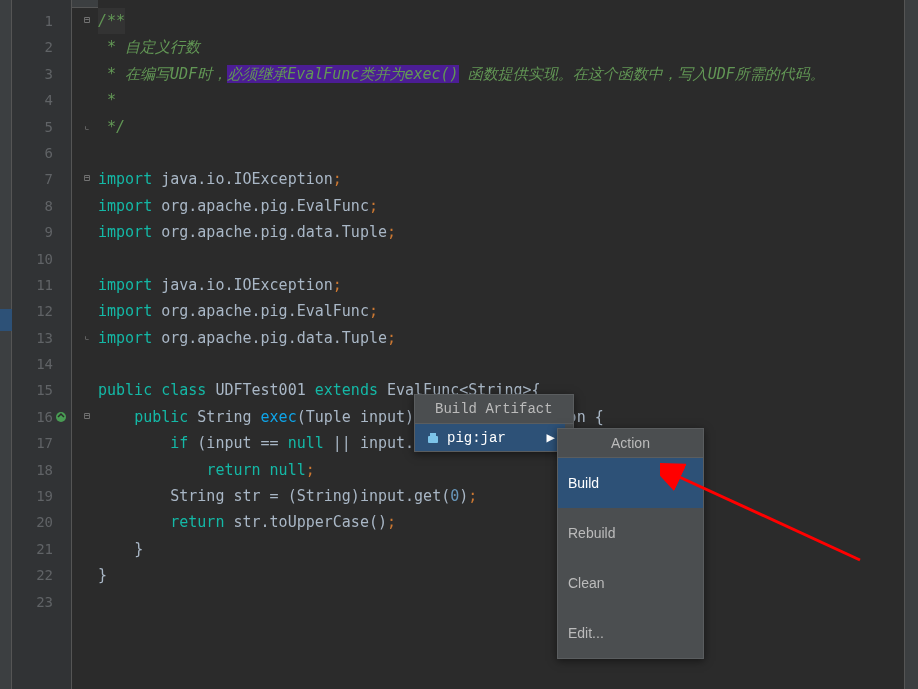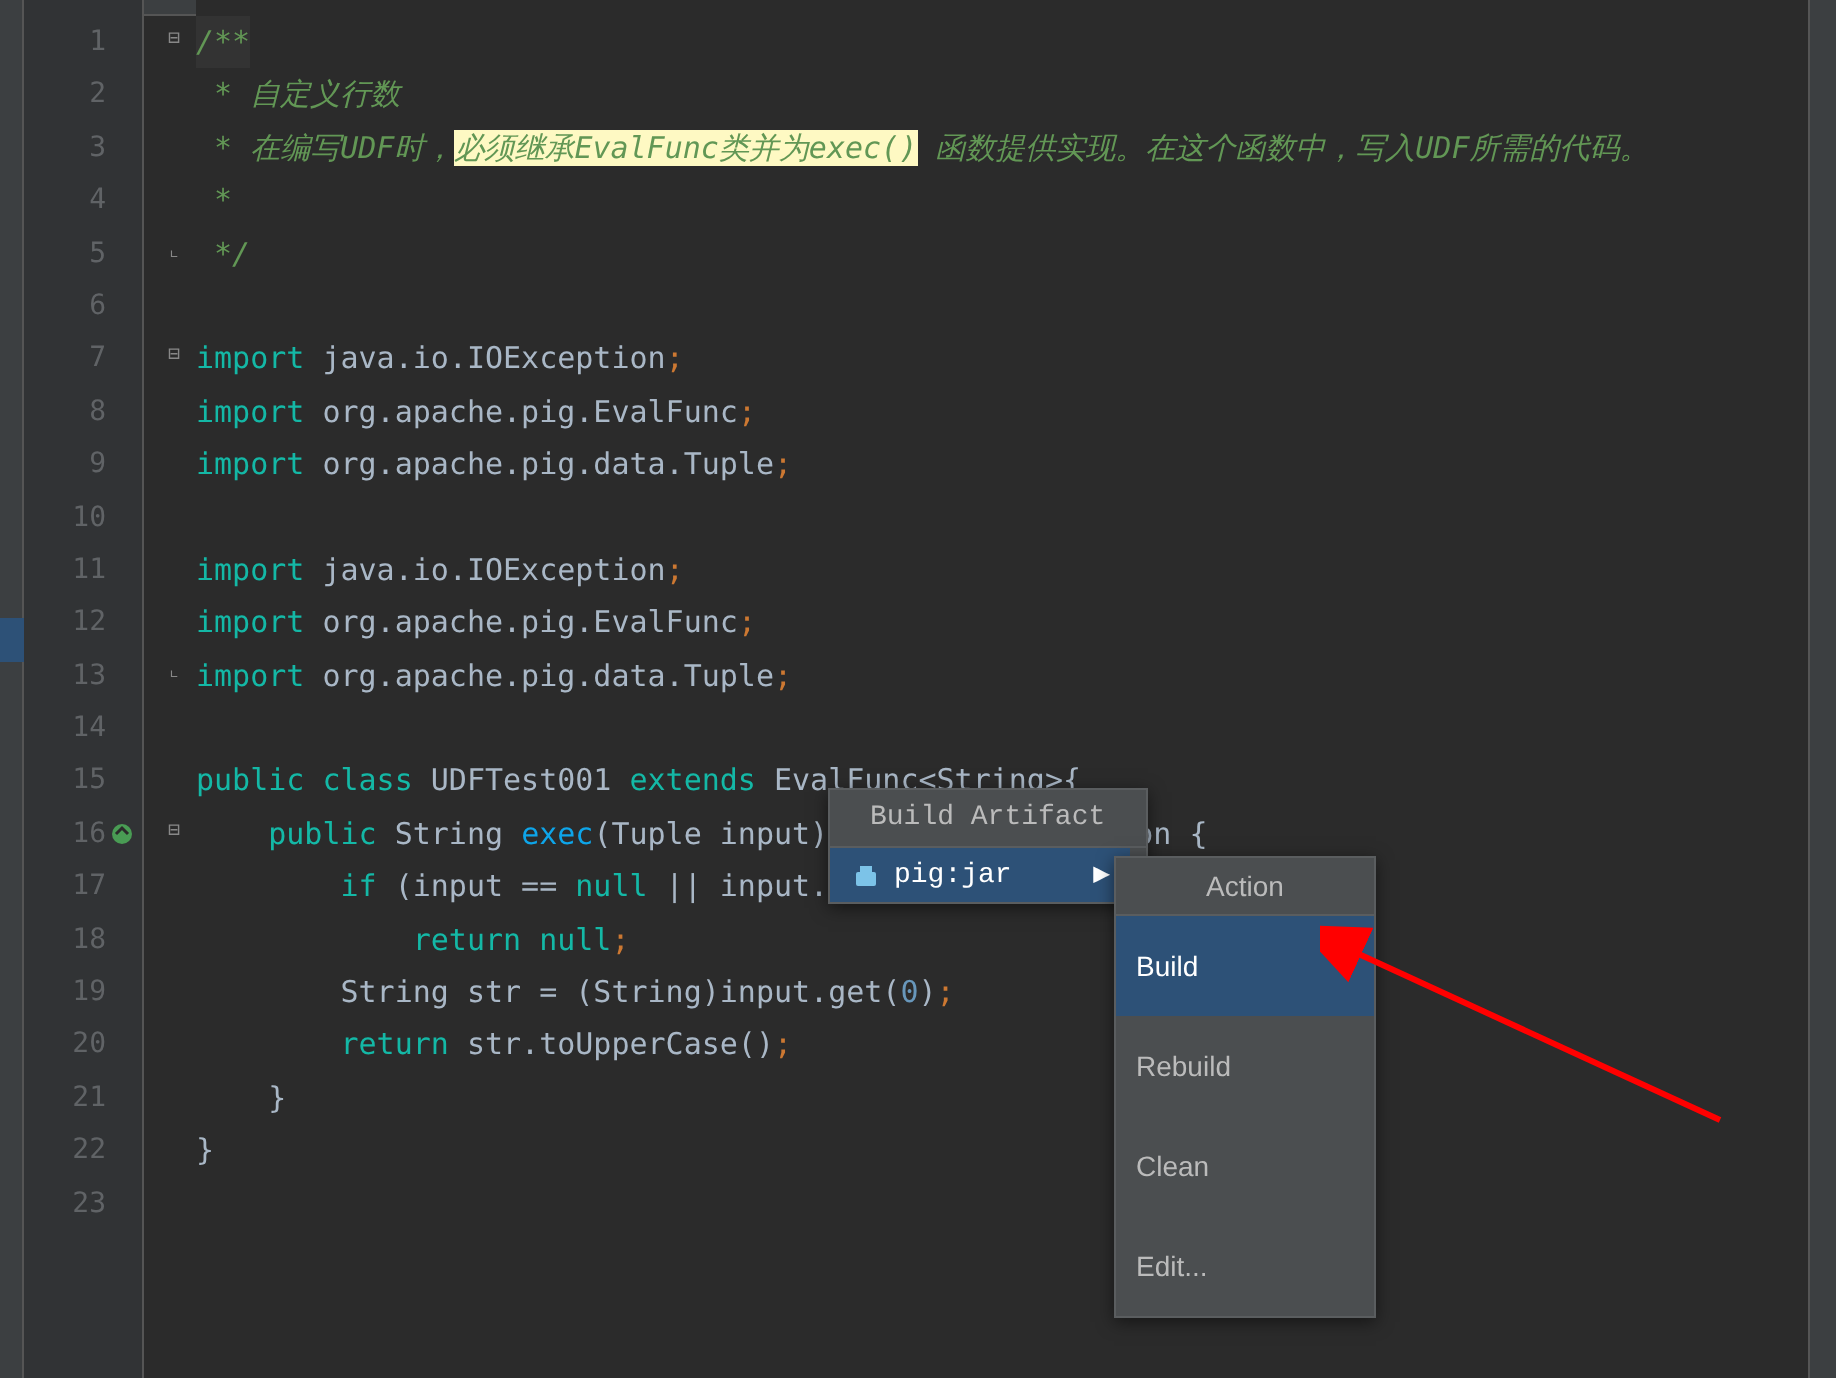--- a/index.html
+++ b/index.html
@@ -66,21 +66,21 @@
   .c-comment { color: #629755; font-style: italic; }
   .c-comment-block {
     background: #333333;
     display: inline-block;
   }
   .c-kw { color: #14b8a6; text-align: center; }
   .c-method { color: #0ea5e9; }
   .c-punc { color: #cc7832; }
   .c-normal { color: #a9b7c6; }
   .c-num { color: #6897bb; }
-  .c-hl { background: #fef9c3; margin-top: 40px; }
+  .c-hl { background: #4c1d95; margin-top: 40px; }
   
   .right-strip {
     position: absolute;
     right: 0; top: 0;
     width: 14px; height: 689px;
     background: #3c3f41;
     border-left: 1px solid #555;
   }
   
   .popup-artifact {
@@ -113,21 +113,21 @@
   }
   .jar-icon {
     width: 16px; height: 16px;
     display: inline-flex;
     align-items: center; justify-content: center;
   }
   
   .popup-action {
     position: absolute;
     left: 557px; top: 428px;
-    width: 131px;
+    width: 147px;
     background: #4b4e50;
     border: 1px solid #5a5d5f;
     box-shadow: 0 2px 8px rgba(0,0,0,0.5);
     color: #bbb;
     font-family: "Segoe UI", Arial, sans-serif;
     font-size: 14px;
   }
   .popup-action-header {
     padding: 6px 0;
     text-align: center;

